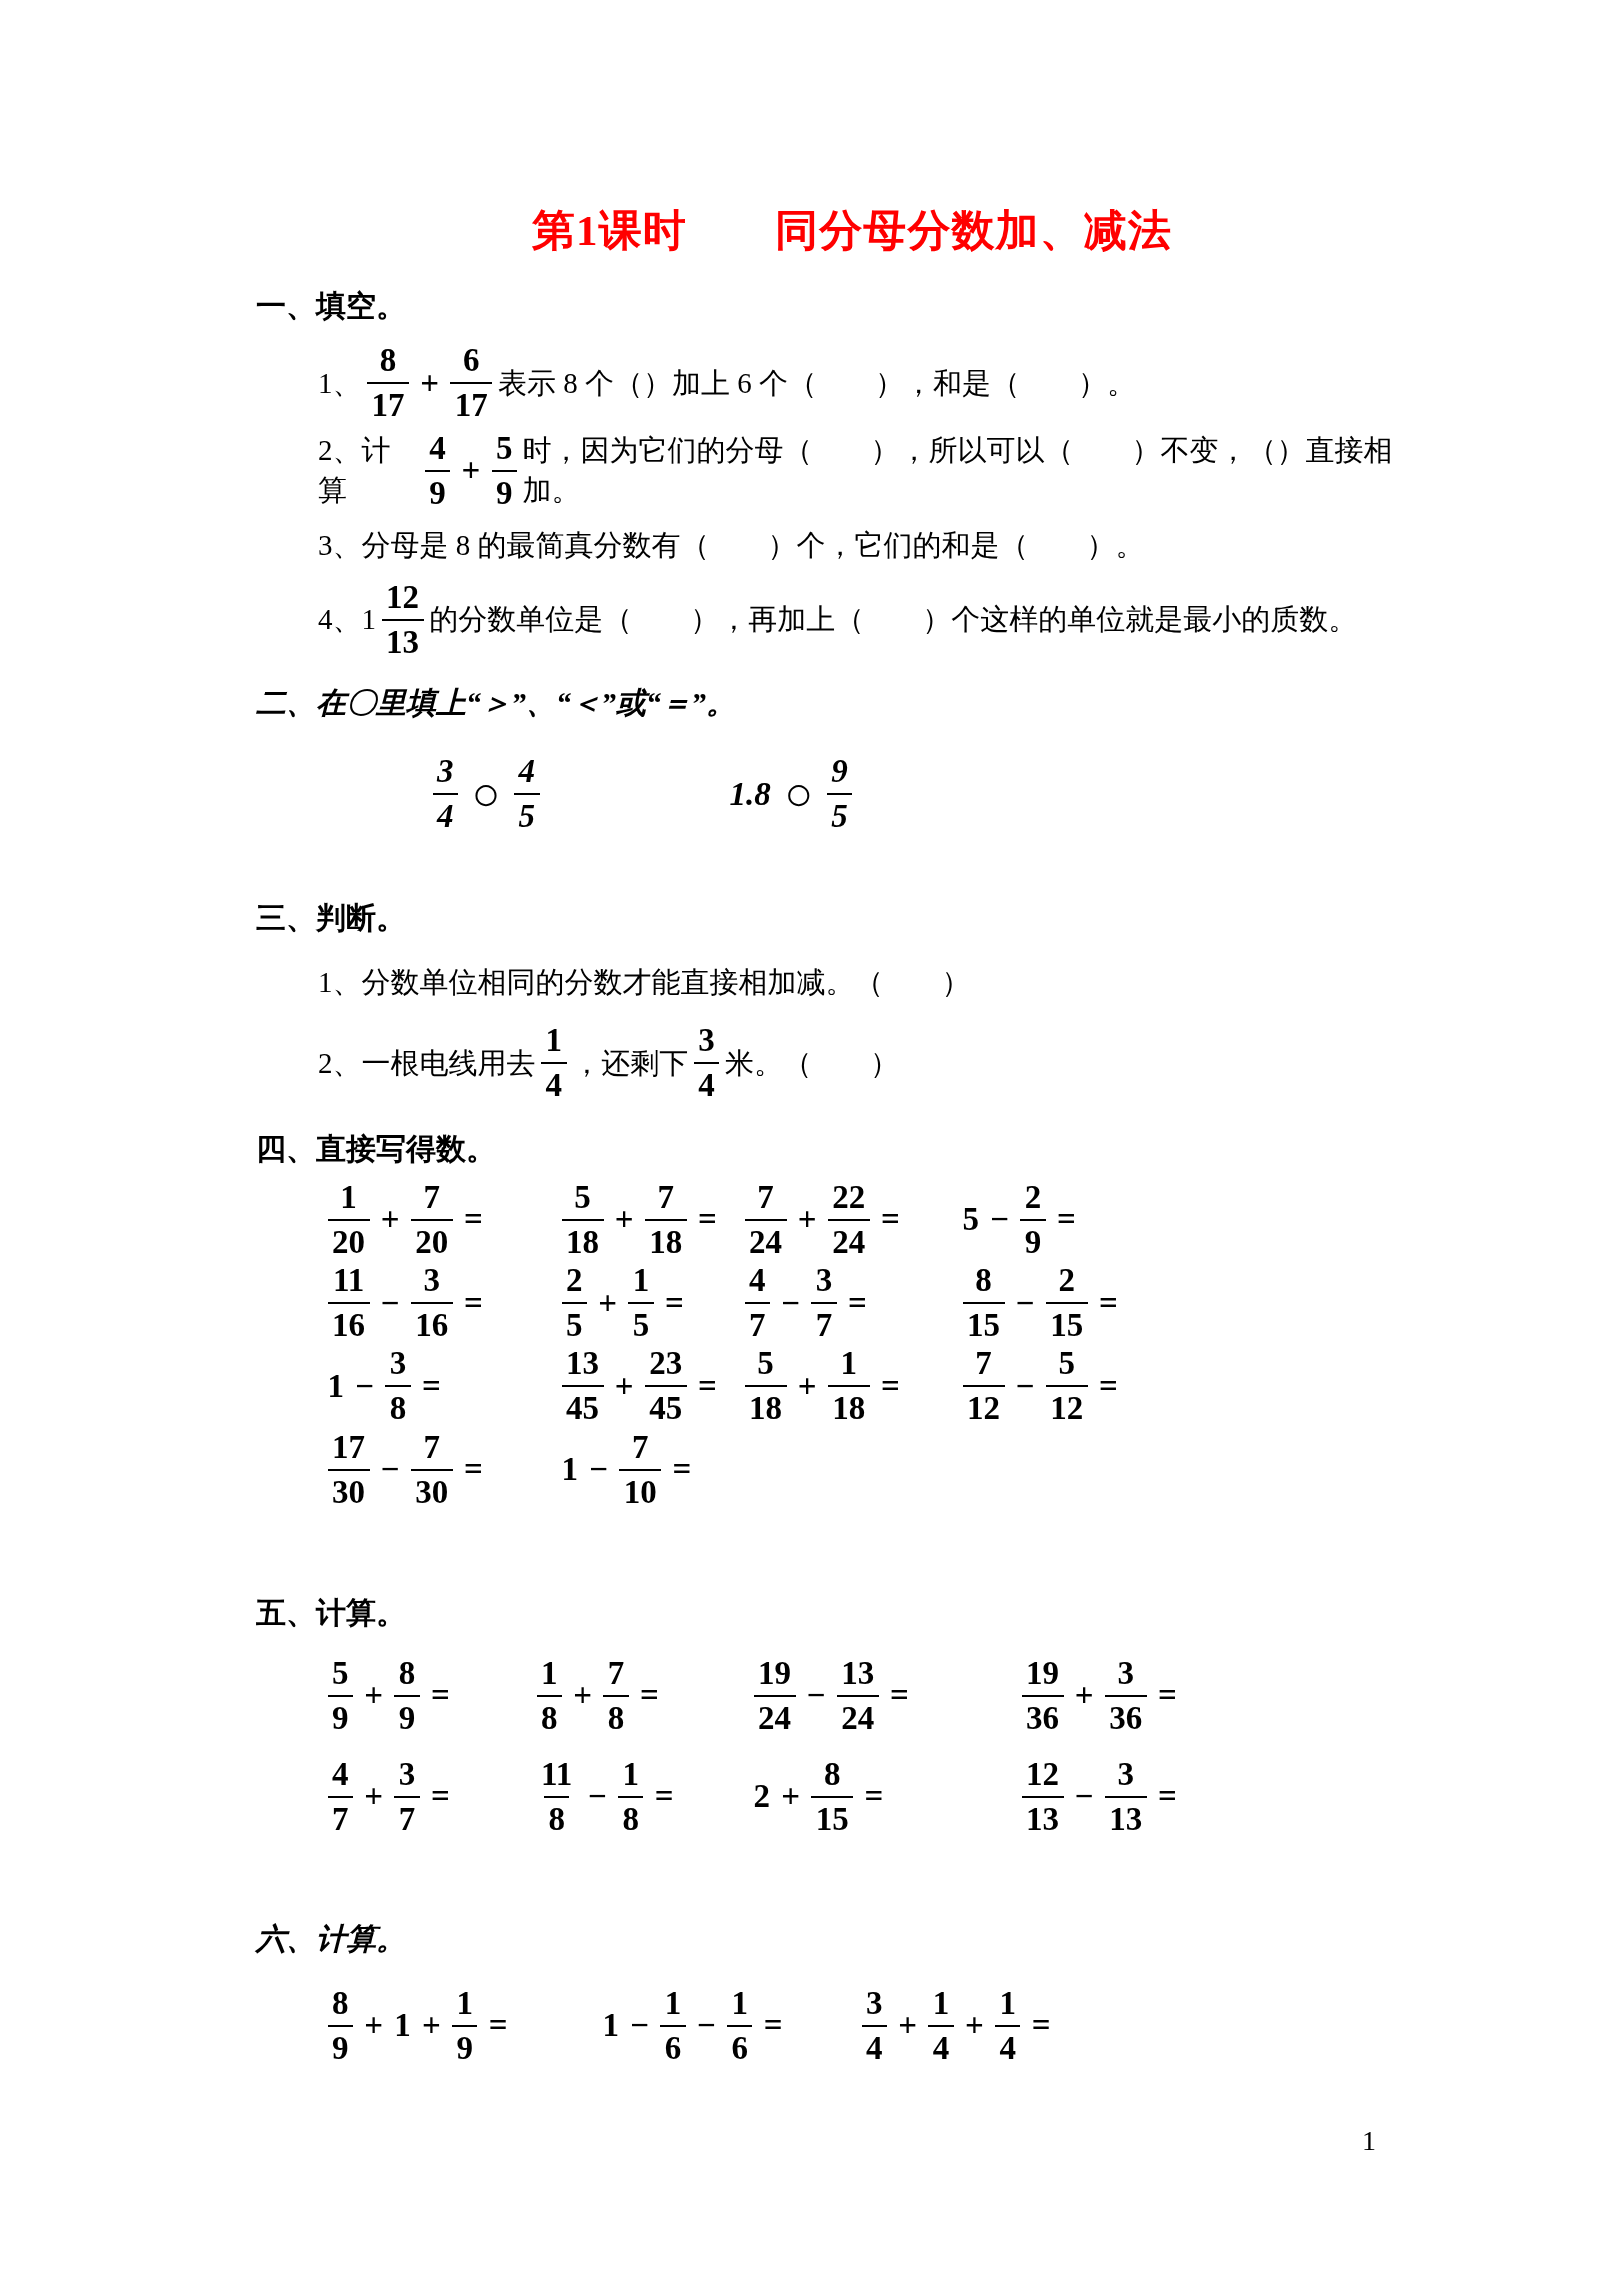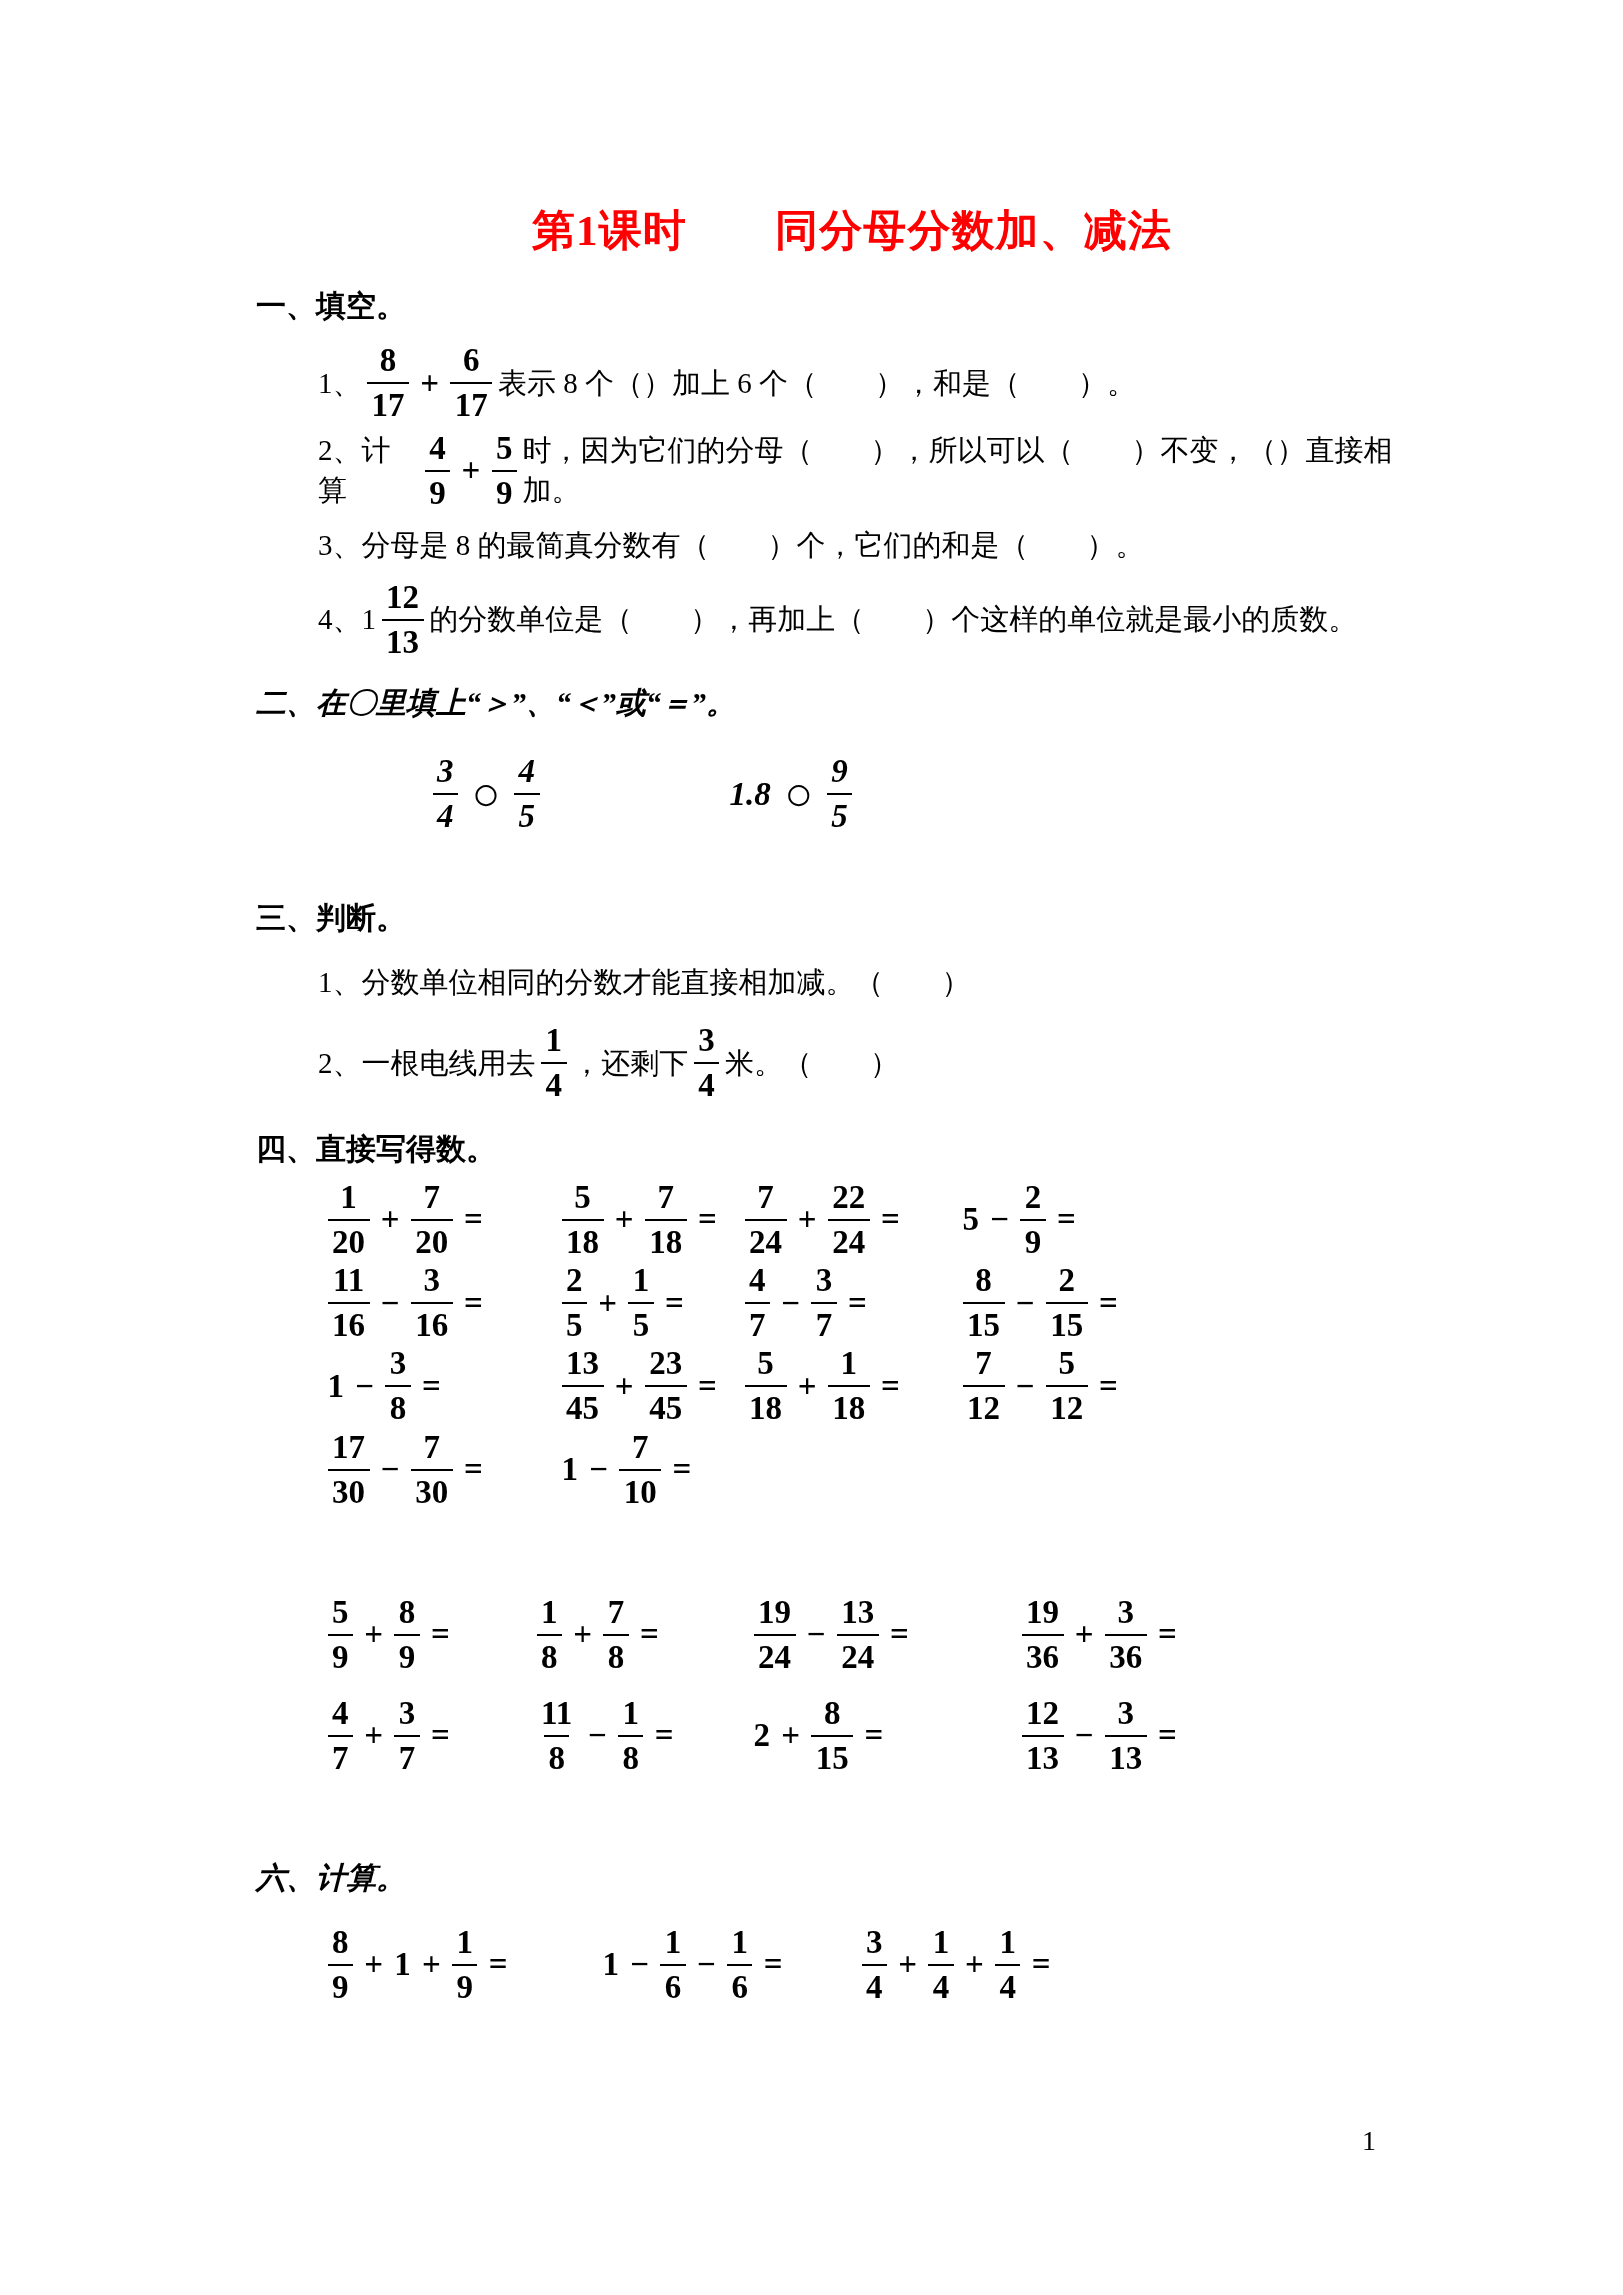--- a/index.html
+++ b/index.html
@@ -339,20 +339,21 @@
             <span class="op">−</span>
             <span class="frac">
               <span class="num">7</span>
               <span class="den">10</span>
             </span>
             <span class="op">=</span>
           </div>
         </div>
       </section>
       <section class="sec sec5">
+        <div class="heading">五、计算。</div>
         <div class="row">
           <div class="cell">
             <span class="frac">
               <span class="num">5</span>
               <span class="den">9</span>
             </span>
             <span class="op">+</span>
             <span class="frac">
               <span class="num">8</span>
               <span class="den">9</span>

